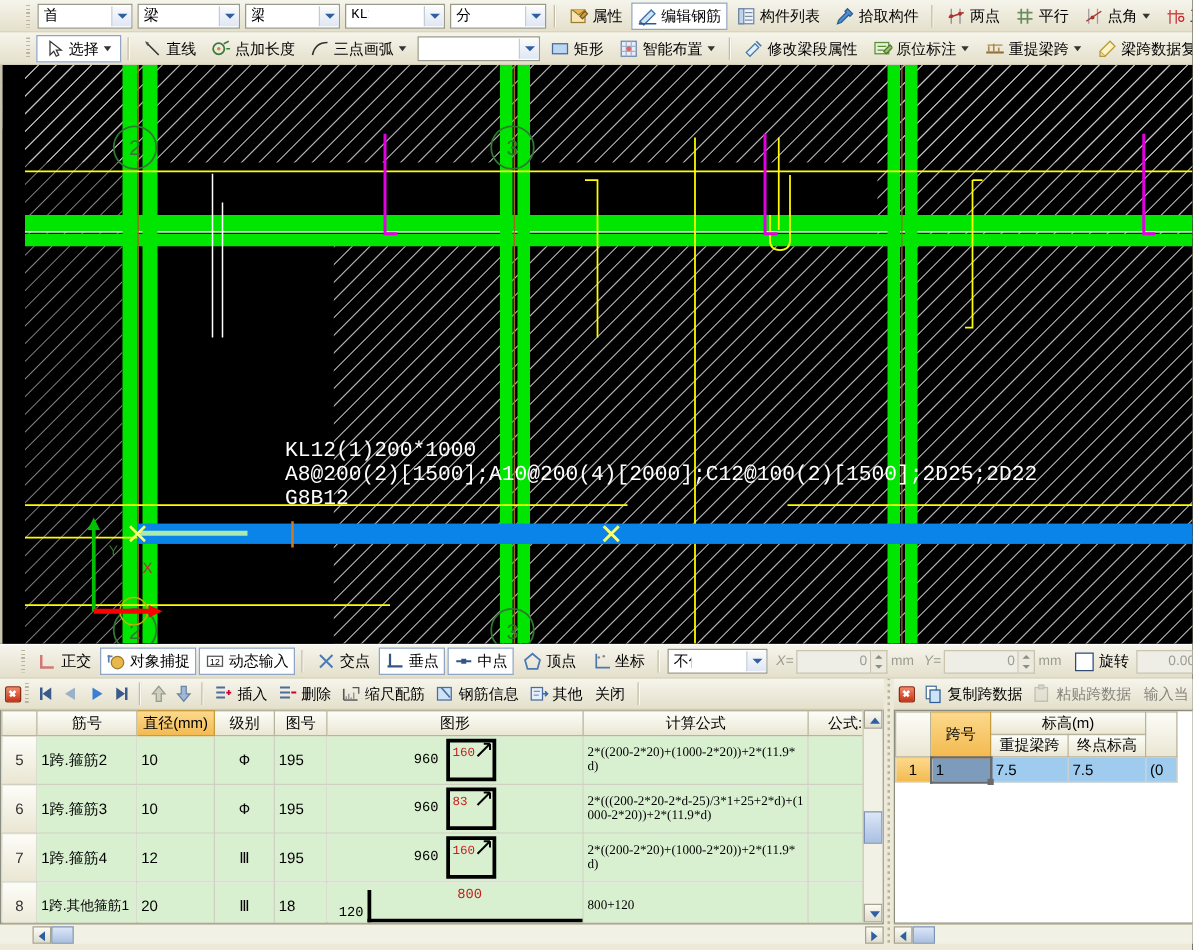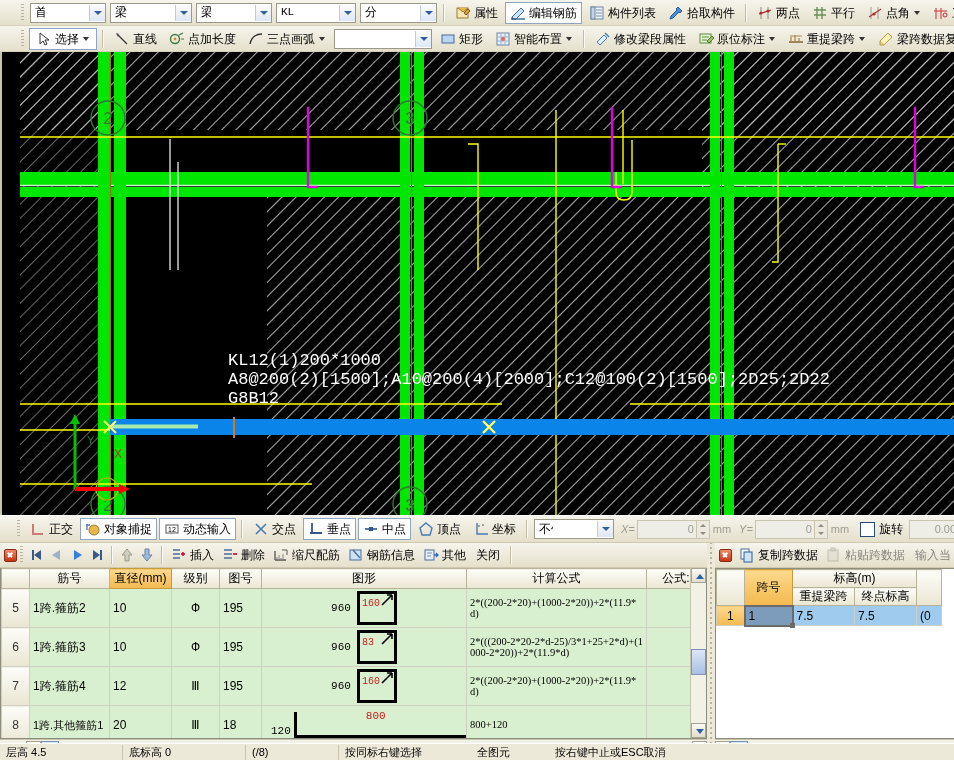--- a/index.html
+++ b/index.html
@@ -1023,22 +1023,14 @@
       </div>
 
       <div class="hsb">
         <div class="sb-h-arrow left"></div>
         <div class="sb-thumb-h"></div>
         <div style="flex:1"></div>
       </div>
     </div>
   </div>
 
-  <div class="statusbar">
-    <span class="st-cell" style="width:110px;">层高 4.5</span>
-    <span class="st-cell" style="width:110px;">底标高 0</span>
-    <span class="st-cell" style="width:80px;">(/8)</span>
-    <span class="st-cell" style="width:120px;border-right:none;">按同标右键选择</span>
-    <span class="st-cell" style="width:66px;border-right:none;">全图元</span>
-    <span class="st-cell" style="border-right:none;">按右键中止或ESC取消</span>
-  </div>
 
 </div>
 
 </body></html>

